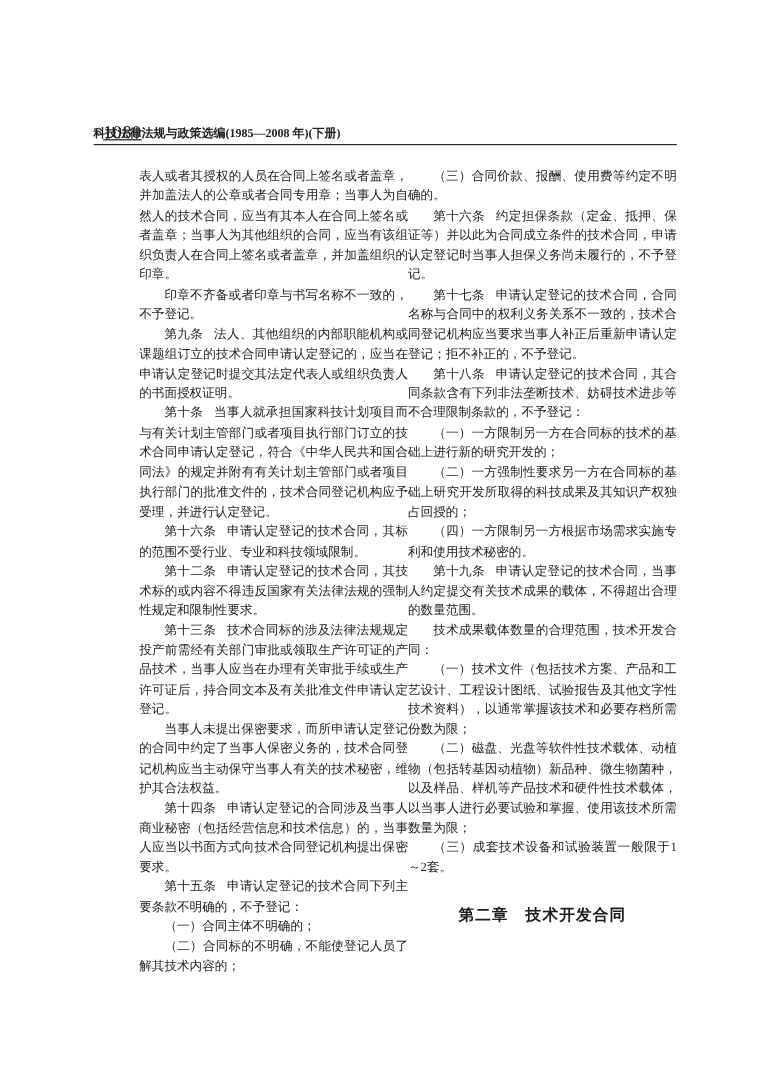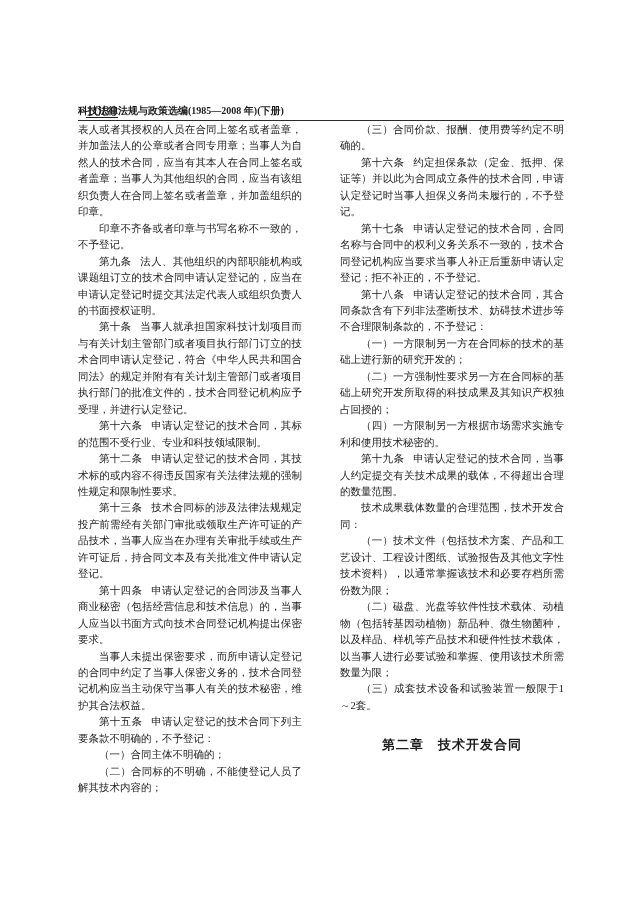--- a/index.html
+++ b/index.html
@@ -44,25 +44,25 @@
     position: absolute;
     left: 78px;
     right: 76px;
     top: 120px;
     height: 0;
     border-top: 1.5px solid #2a2a2a;
   }
   .columns {
     position: absolute;
     left: 78px;
-    top: 122px;
+    top: 140px;
     width: 486px;
     height: 676px;
     display: flex;
-    justify-content: space-between;
+    justify-content: flex-end;
   }
   .column {
     width: 224px;
     height: 676px;
     overflow: hidden;
   }
   .para {
     margin: 0;
     font-size: 10.5px;
     line-height: 16.45px;
@@ -100,22 +100,22 @@
 
   <div class="columns">
     <div class="column">
         <p class="para no-indent">表人或者其授权的人员在合同上签名或者盖章，并加盖法人的公章或者合同专用章；当事人为自然人的技术合同，应当有其本人在合同上签名或者盖章；当事人为其他组织的合同，应当有该组织负责人在合同上签名或者盖章，并加盖组织的印章。</p>
         <p class="para">印章不齐备或者印章与书写名称不一致的，不予登记。</p>
         <p class="para"><b class="article-label">第九条</b>法人、其他组织的内部职能机构或课题组订立的技术合同申请认定登记的，应当在申请认定登记时提交其法定代表人或组织负责人的书面授权证明。</p>
         <p class="para"><b class="article-label">第十条</b>当事人就承担国家科技计划项目而与有关计划主管部门或者项目执行部门订立的技术合同申请认定登记，符合《中华人民共和国合同法》的规定并附有有关计划主管部门或者项目执行部门的批准文件的，技术合同登记机构应予受理，并进行认定登记。</p>
         <p class="para"><b class="article-label">第十六条</b>申请认定登记的技术合同，其标的范围不受行业、专业和科技领域限制。</p>
         <p class="para"><b class="article-label">第十二条</b>申请认定登记的技术合同，其技术标的或内容不得违反国家有关法律法规的强制性规定和限制性要求。</p>
         <p class="para"><b class="article-label">第十三条</b>技术合同标的涉及法律法规规定投产前需经有关部门审批或领取生产许可证的产品技术，当事人应当在办理有关审批手续或生产许可证后，持合同文本及有关批准文件申请认定登记。</p>
+        <p class="para">当事人未提出保密要求，而所申请认定登记的合同中约定了当事人保密义务的，技术合同登记机构应当主动保守当事人有关的技术秘密，维护其合法权益。</p>
         <p class="para"><b class="article-label">第十四条</b>申请认定登记的合同涉及当事人商业秘密（包括经营信息和技术信息）的，当事人应当以书面方式向技术合同登记机构提出保密要求。</p>
-        <p class="para">当事人未提出保密要求，而所申请认定登记的合同中约定了当事人保密义务的，技术合同登记机构应当主动保守当事人有关的技术秘密，维护其合法权益。</p>
         <p class="para"><b class="article-label">第十五条</b>申请认定登记的技术合同下列主要条款不明确的，不予登记：</p>
         <p class="para">（一）合同主体不明确的；</p>
         <p class="para">（二）合同标的不明确，不能使登记人员了解其技术内容的；</p>
       </div>
     <div class="column">
         <p class="para">（三）合同价款、报酬、使用费等约定不明确的。</p>
         <p class="para"><b class="article-label">第十六条</b>约定担保条款（定金、抵押、保证等）并以此为合同成立条件的技术合同，申请认定登记时当事人担保义务尚未履行的，不予登记。</p>
         <p class="para"><b class="article-label">第十七条</b>申请认定登记的技术合同，合同名称与合同中的权利义务关系不一致的，技术合同登记机构应当要求当事人补正后重新申请认定登记；拒不补正的，不予登记。</p>
         <p class="para"><b class="article-label">第十八条</b>申请认定登记的技术合同，其合同条款含有下列非法垄断技术、妨碍技术进步等不合理限制条款的，不予登记：</p>
         <p class="para">（一）一方限制另一方在合同标的技术的基础上进行新的研究开发的；</p>

